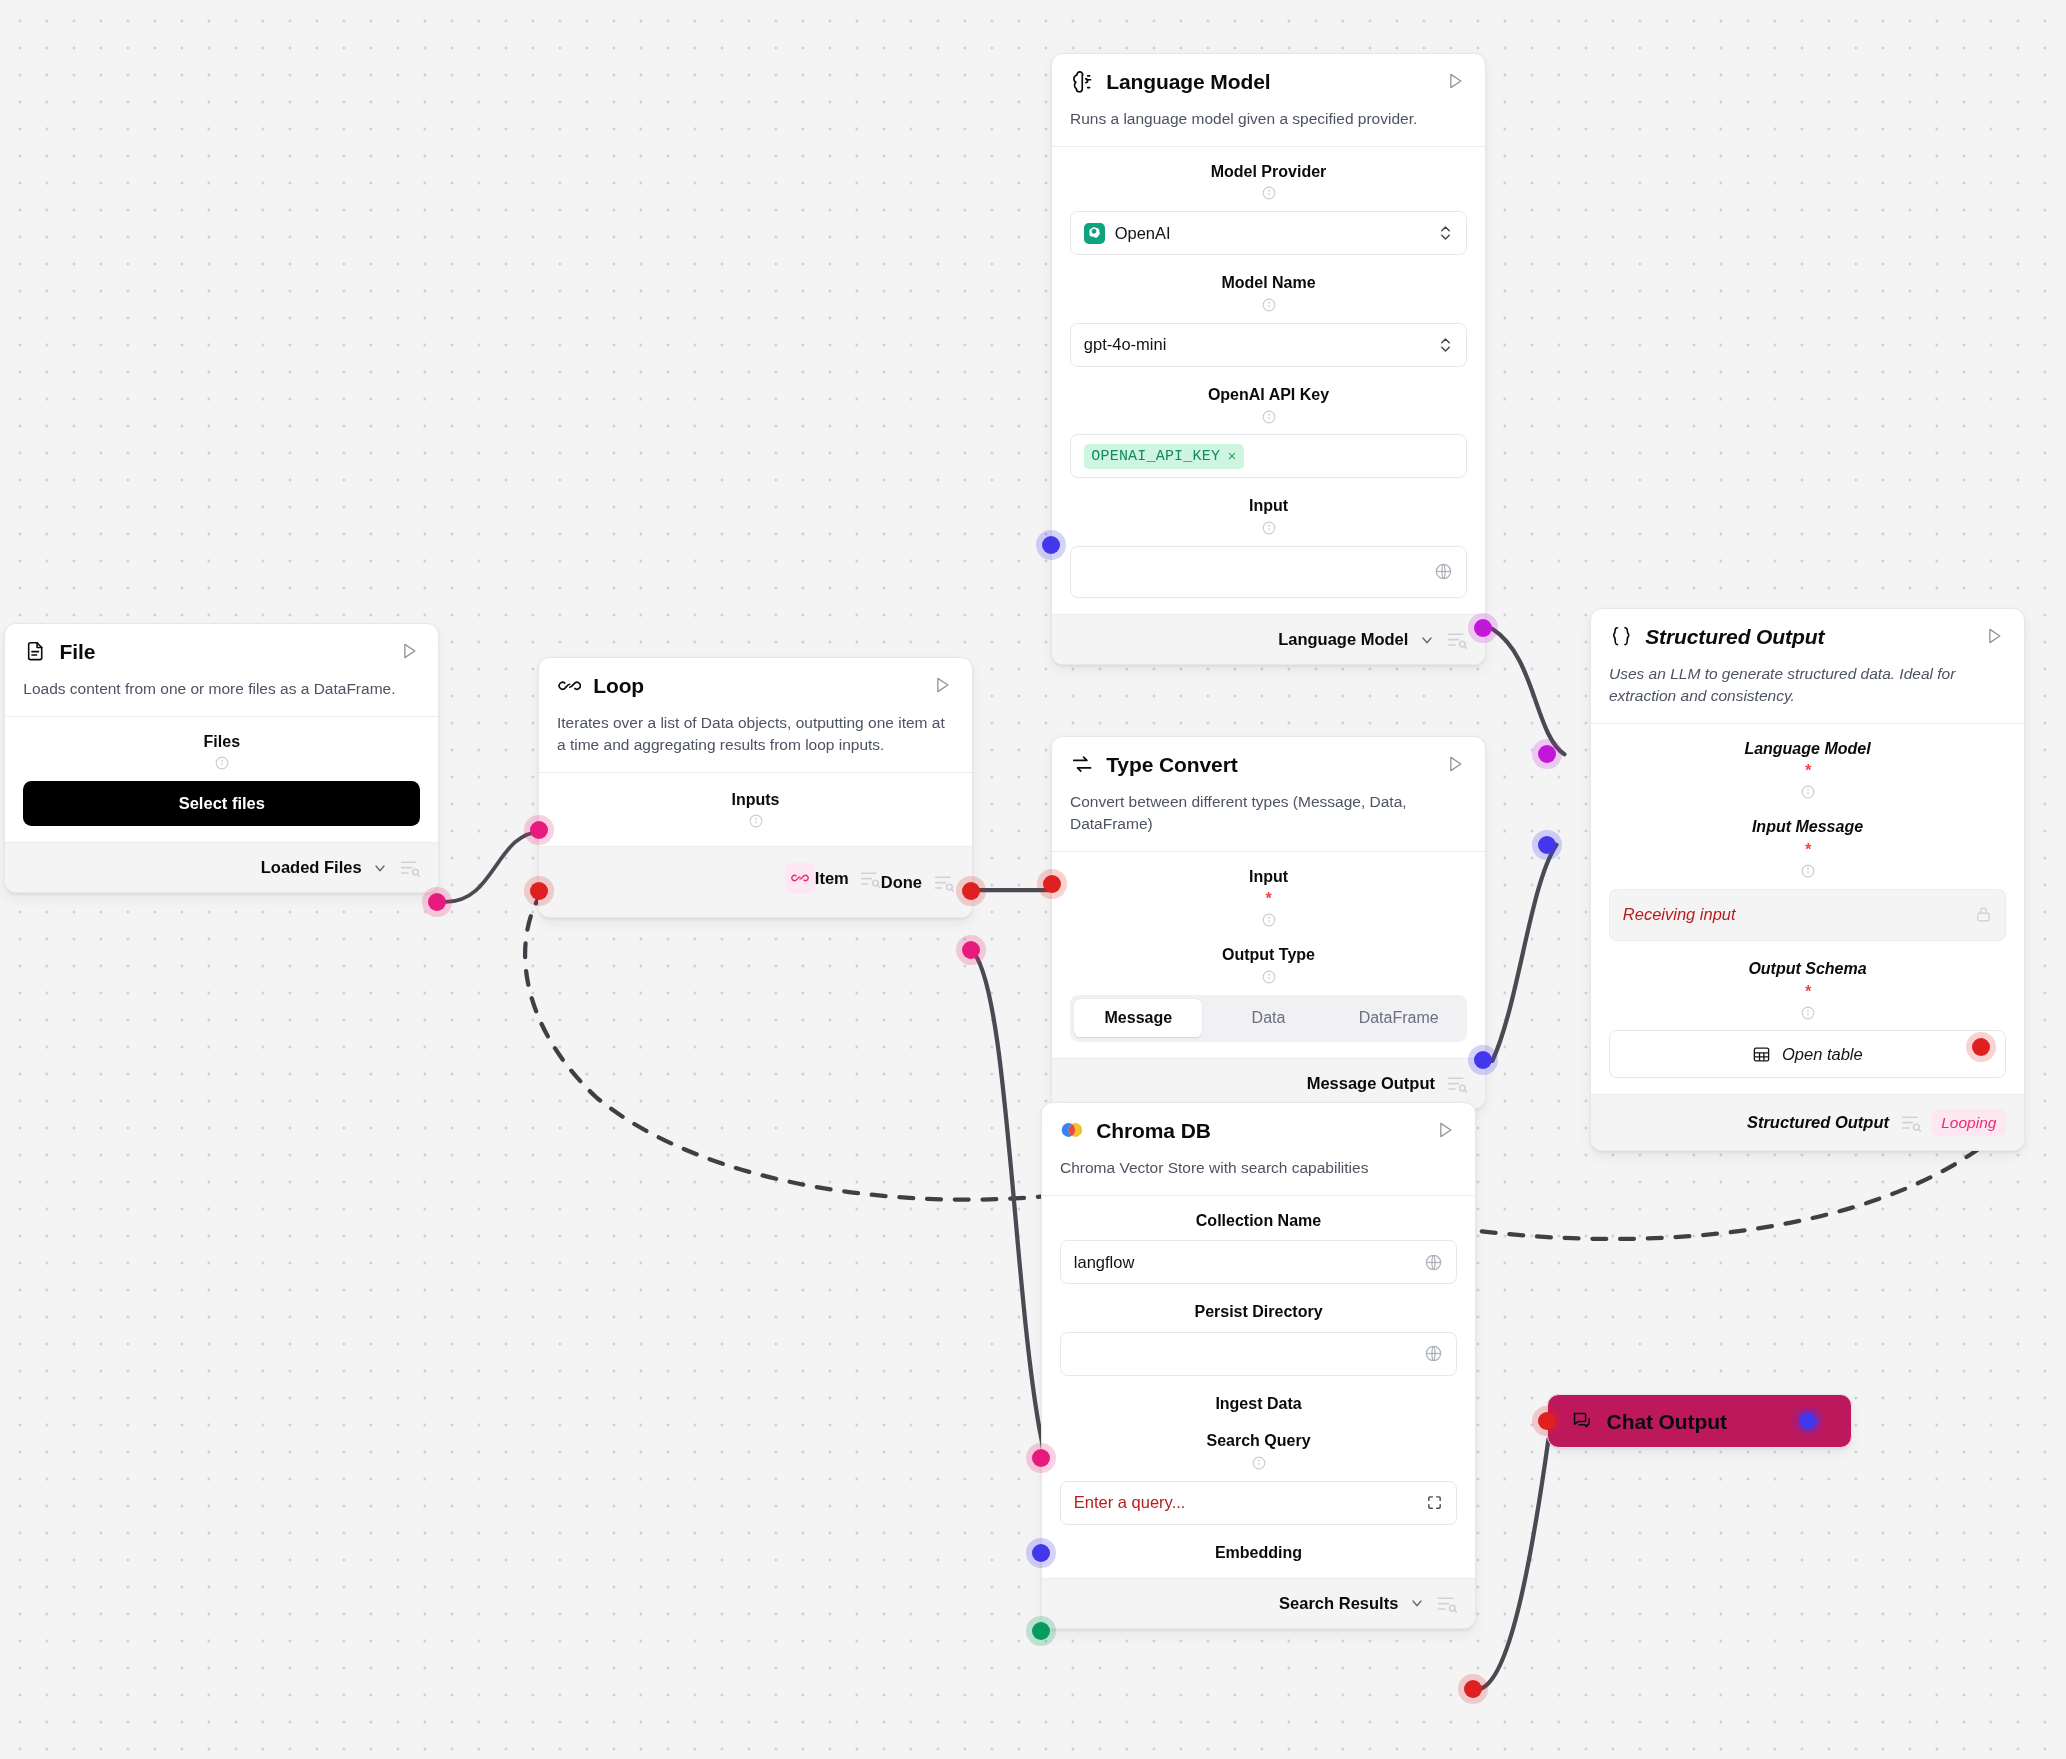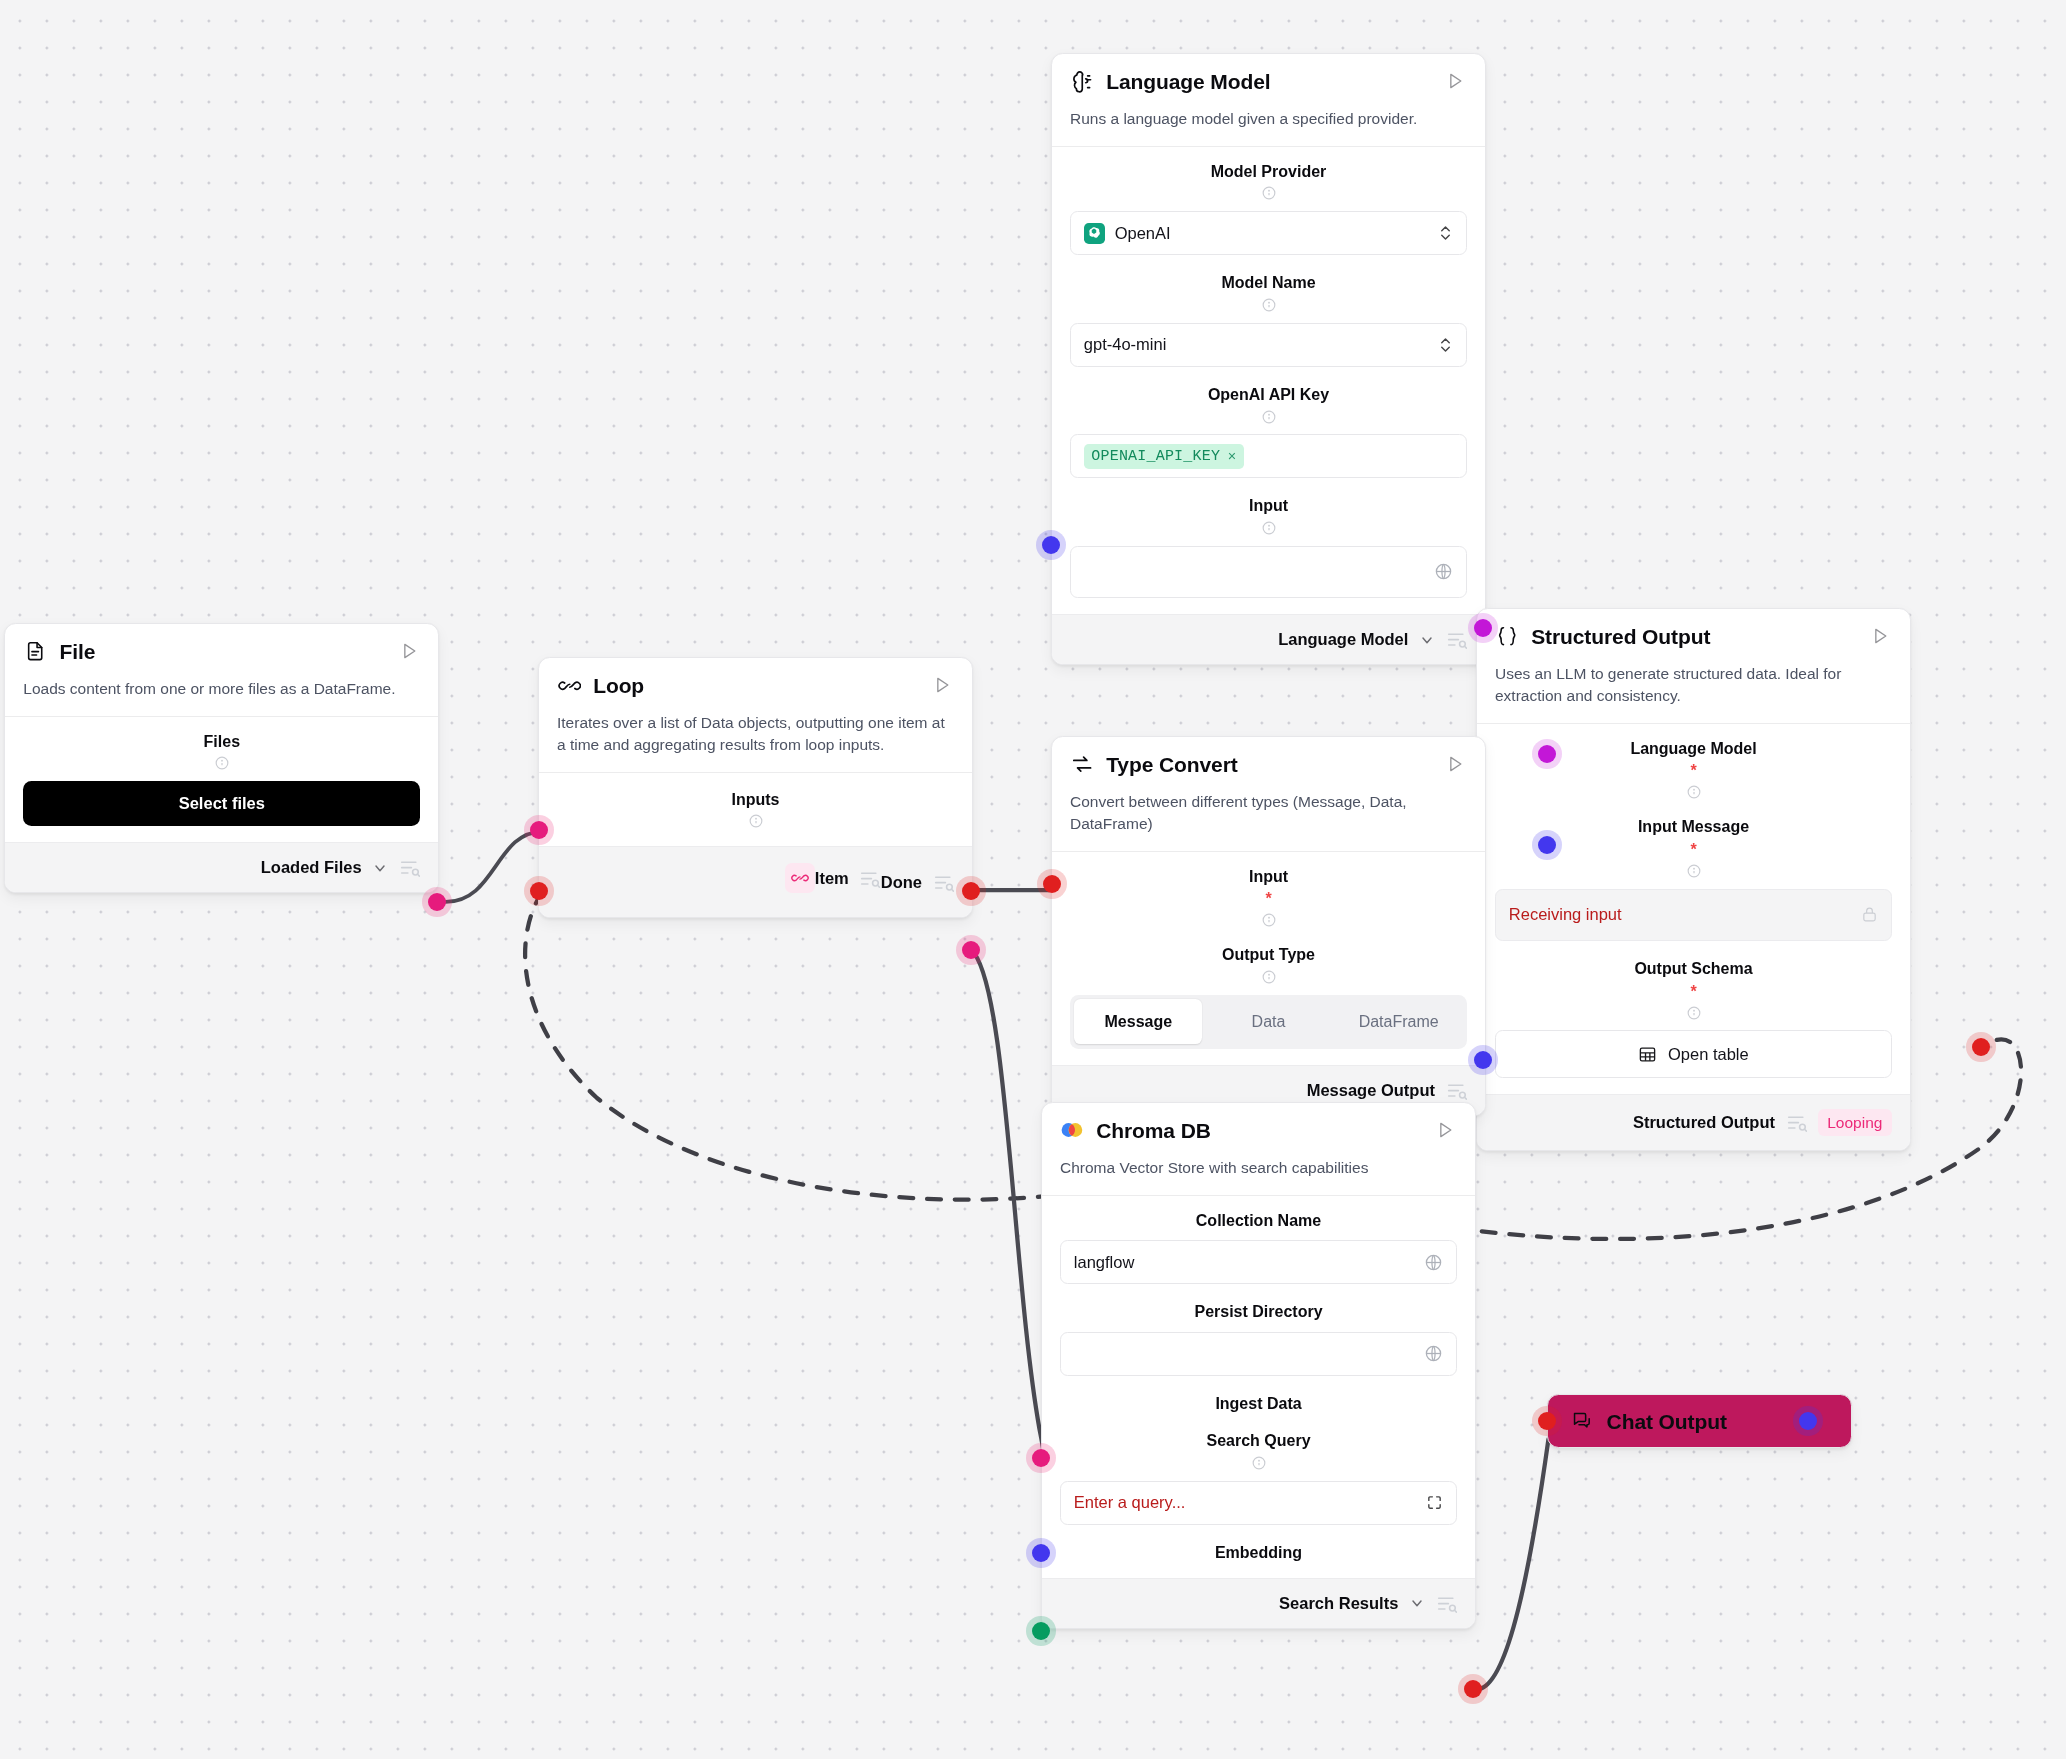--- a/index.html
+++ b/index.html
@@ -76,21 +76,21 @@
   .btn-outline{
     height:46px;border:1.1px solid #e7e7ea;border-radius:7.5px;background:#fff;
     display:flex;align-items:center;justify-content:center;gap:10.7px;
     font-size:16.5px;font-weight:400;color:#13131a;
   }
 
   .seg{
     display:flex;background:#f1f1f3;border-radius:8.5px;padding:4.3px;gap:2.1px;
   }
   .seg .opt{
-    flex:1;height:45px;display:flex;align-items:center;justify-content:center;
+    flex:1;height:38px;display:flex;align-items:center;justify-content:center;
     font-size:16px;color:#6a7080;border-radius:6.4px;font-weight:400;
   }
   .seg .opt.active{background:#fff;color:#0b0b0f;font-weight:700;box-shadow:0 0.5px 1.6px rgba(0,0,0,.12);}
 
   .n-foot{
     background:#f4f4f5;border-top:1.1px solid #ececee;
     display:flex;align-items:center;justify-content:flex-end;gap:10.7px;
     padding:14px 18px;min-height:21.3px;
   }
   .foot-label{font-size:16.5px;font-weight:700;color:#0b0b0f;}
@@ -261,21 +261,21 @@
         <path d="M3 12h11"></path>
         <path d="M3 18h7"></path>
         <circle cx="18.5" cy="17" r="3.2"></circle>
         <path d="M21 19.5 23 21.5"></path>
       </svg>
   </div>
 </div>
 <div class="handle h-blue" style="left:1042px;top:536px;"></div>
 <div class="handle h-purple" style="left:1474px;top:619px;"></div>
 
-<div class="node" style="left:1476px;top:608px;width:433px;">
+<div class="node" style="left:1590px;top:608px;width:433px;font-style:italic;">
   <div class="n-head">
     <div class="n-titlerow">
       <span class="n-icon">
         <svg width="22.4" height="22.4" viewBox="0 0 24 24" fill="none" stroke="#0b0b0f" stroke-width="1.7" stroke-linecap="round" stroke-linejoin="round">
             <path d="M8 3c-2 0-2.5 1-2.5 3S5 9 4 10.5v1C5 13 5.5 14 5.5 16S6 21 8 21"></path>
             <path d="M16 3c2 0 2.5 1 2.5 3s.5 3 1.5 4.5v1C19 13 18.5 14 18.5 16S18 21 16 21"></path>
           </svg>
       </span>
       <span class="n-title">Structured Output</span>
       <span class="n-play">

